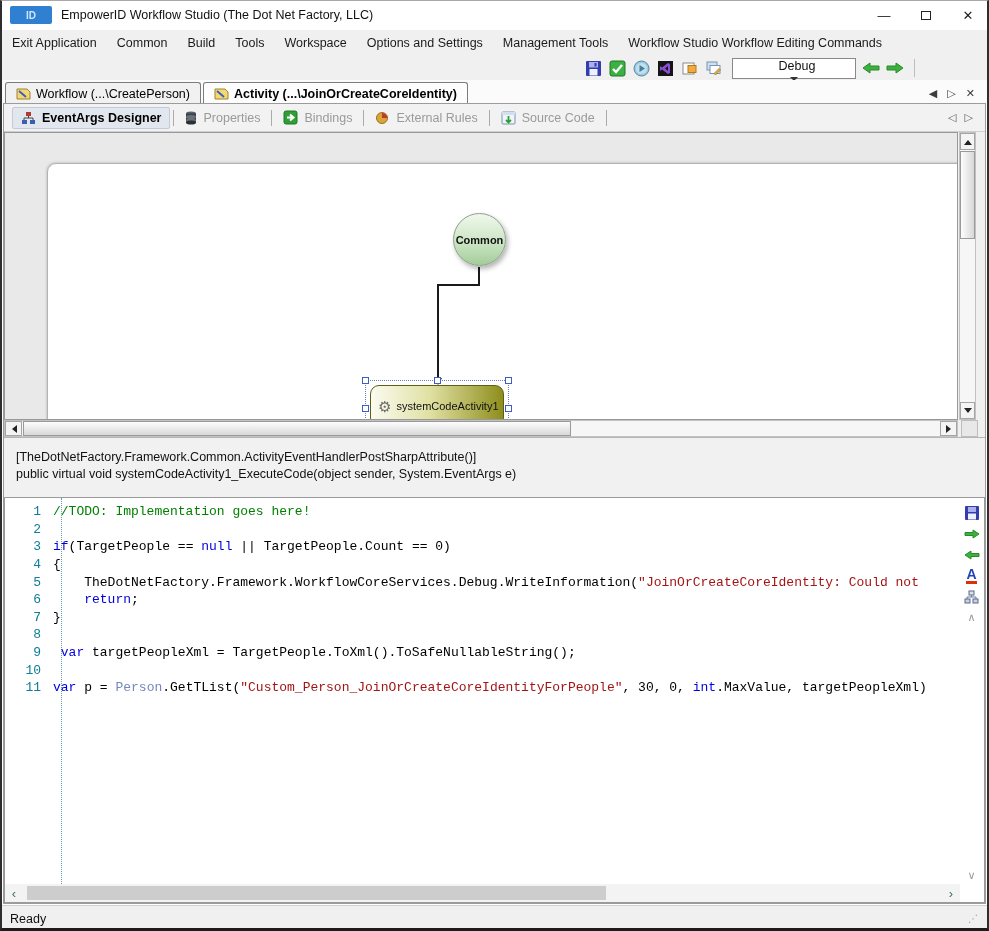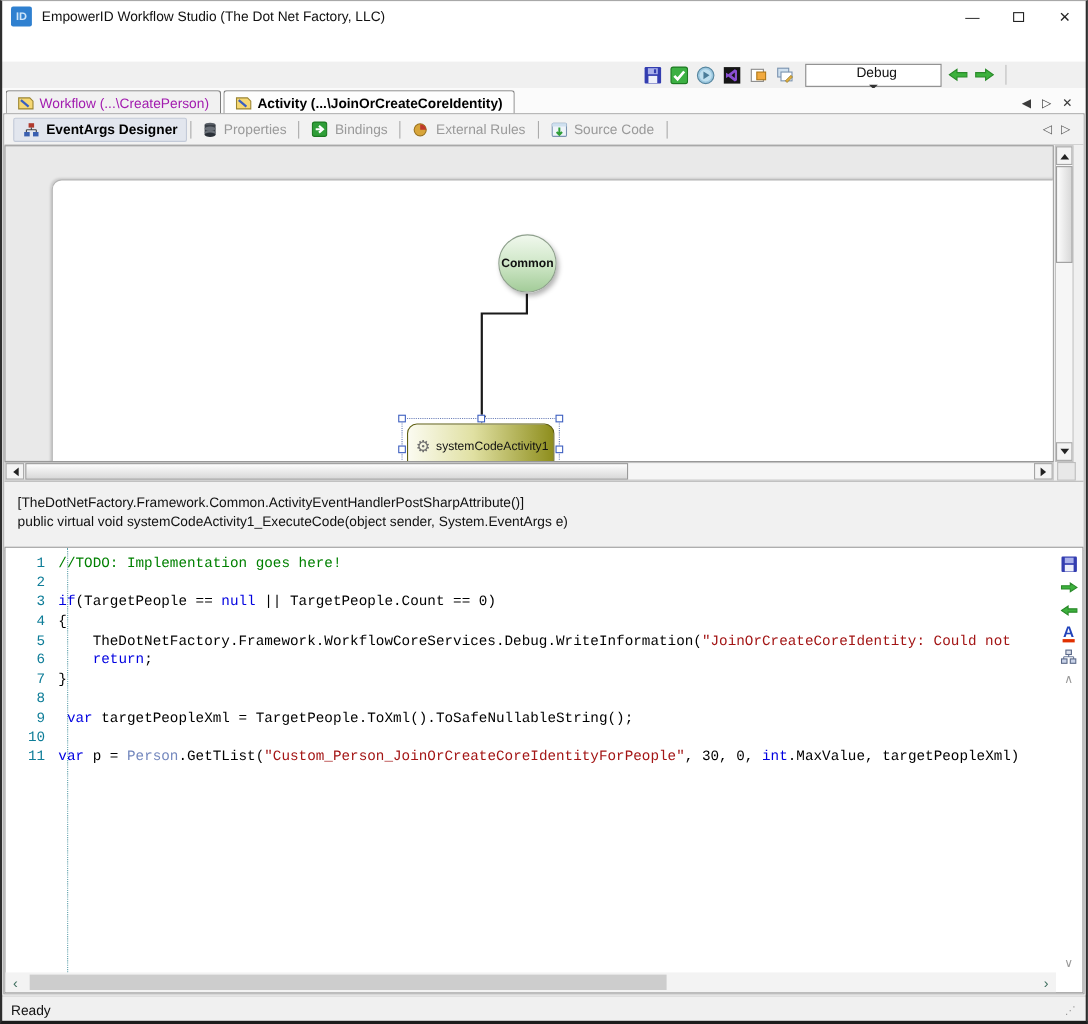--- a/index.html
+++ b/index.html
@@ -2,42 +2,42 @@
 <html><head>
 <meta charset="utf-8">
 <style>
   * { margin:0; padding:0; box-sizing:border-box; }
   html,body { width:989px; height:931px; font-family:"Liberation Sans", sans-serif; background:#fff; }
   .window { position:relative; width:989px; height:931px; background:#fff; overflow:hidden; }
   .frame { position:absolute; inset:0; pointer-events:none; border-top:1px solid #a8a8a8; border-left:2px solid #2e2e2e; border-right:2px solid #2e2e2e; border-bottom:3px solid #1c1c1c; z-index:99; }
 
   
   .titlebar { position:absolute; left:0; top:0; width:989px; height:30px; background:#fff; display:flex; align-items:center; }
-  .app-icon { width:19px; height:18px; margin-left:10px; background:#2f80d0; color:#cfe6fa; font-size:10px; font-weight:bold; display:flex; align-items:center; justify-content:center; border-radius:2px; }
+  .app-icon { width:42px; height:18px; margin-left:10px; background:#2f80d0; color:#cfe6fa; font-size:10px; font-weight:bold; display:flex; align-items:center; justify-content:center; border-radius:2px; }
   .title-text { margin-left:9px; font-size:12.5px; color:#111; }
   .win-btns { margin-left:auto; display:flex; align-items:center; height:100%; }
   .win-btn { width:42px; height:100%; display:flex; align-items:center; justify-content:center; font-size:13px; color:#222; cursor:default; }
   .maxi-box { width:10px; height:9px; border:1px solid #222; display:inline-block; }
 
   
   .menubar { position:absolute; left:0; top:30px; width:989px; height:26px; background:#f0f0f0; display:flex; align-items:center; padding-left:2px; }
   .menu-item { font-size:12.5px; color:#1a1a1a; padding:4px 10px; white-space:nowrap; }
 
   
   .toolbar { position:absolute; left:0; top:56px; width:989px; height:24px; background:#f0f0f0; display:flex; align-items:center; justify-content:flex-end; padding-right:74px; gap:6px; }
   .tb-icon { width:18px; height:18px; display:flex; align-items:center; justify-content:center; }
   .debug-combo { width:124px; height:21px; background:#fff; border:1px solid #888; display:flex; align-items:center; margin-left:4px;flex-direction:column; }
   .debug-combo .val { flex:1; font-size:12.5px; padding-left:6px; color:#111; }
   .combo-arrow { width:15px; height:100%; display:flex; align-items:center; justify-content:center; }
   .combo-arrow::after { content:""; border:4px solid transparent; border-top-color:#333; margin-top:4px; }
   .tb-sep { width:1px; height:18px; background:#bdbdbd; margin-left:4px; }
 
   
   .tabstrip { position:absolute; left:0; top:80px; width:989px; height:24px; background:#fbfbfb; display:flex; align-items:flex-end; padding-left:5px; }
-  .doc-tab { height:22px; display:flex; align-items:center; gap:5px; padding:0 10px; border:1px solid #7c7c7c; border-bottom:none; border-radius:3px 3px 0 0; background:#f1f1f1; font-size:12.5px; color:#a21caf; margin-right:2px; }
+  .doc-tab { height:22px; display:flex; align-items:center; gap:5px; padding:0 10px; border:1px solid #7c7c7c; border-bottom:none; border-radius:3px 3px 0 0; background:#f1f1f1; font-size:12.5px; color:#000000; margin-right:2px; }
   .doc-tab.active { background:#fdfdfd; color:#000; font-weight:bold; }
   .tab-ctrls { margin-left:auto; display:flex; align-items:center; gap:10px; padding-right:14px; padding-bottom:4px; font-size:11px; color:#3c3c3c; }
 
   
   .content-border { position:absolute; left:3px; top:103px; width:983px; height:801px; border:1px solid #9b9b9b; background:#fff; }
 
   
   .subtabbar { position:absolute; left:4px; top:104px; width:981px; height:28px; background:#f2f2f2; border-bottom:1px solid #cfcfcf; display:flex; align-items:center; padding-left:8px; }
   .subtab { display:flex; align-items:center; gap:6px; font-size:12.5px; color:#9a9a9a; padding:3px 8px; border-radius:2px; }
   .subtab.active { color:#000; font-weight:bold; background:#e2e6ee; border:1px solid #c3cad8; }
@@ -108,20 +108,30 @@
     <div class="title-text">EmpowerID Workflow Studio (The Dot Net Factory, LLC)</div>
     <div class="win-btns">
       <div class="win-btn">—</div>
       <div class="win-btn">
           <span class="maxi-box"></span>
         </div>
       <div class="win-btn">✕</div>
     </div>
   </div>
 
+  <div class="menubar">
+    <span class="menu-item">Exit Application</span>
+    <span class="menu-item">Common</span>
+    <span class="menu-item">Build</span>
+    <span class="menu-item">Tools</span>
+    <span class="menu-item">Workspace</span>
+    <span class="menu-item">Options and Settings</span>
+    <span class="menu-item">Management Tools</span>
+    <span class="menu-item">Workflow Studio Workflow Editing Commands</span>
+  </div>
 
   <div class="toolbar">
     <span class="tb-icon">
       <svg width="17" height="17">
           <rect x="1" y="1" width="15" height="15" rx="1" fill="#333db0"></rect>
           <rect x="4" y="2" width="9" height="5.5" fill="#a9b0ea"></rect>
           <rect x="4.5" y="9" width="8" height="6.5" fill="#eef0fa"></rect>
           <rect x="9.5" y="3" width="2" height="3.5" fill="#333db0"></rect>
         </svg>
     </span>

